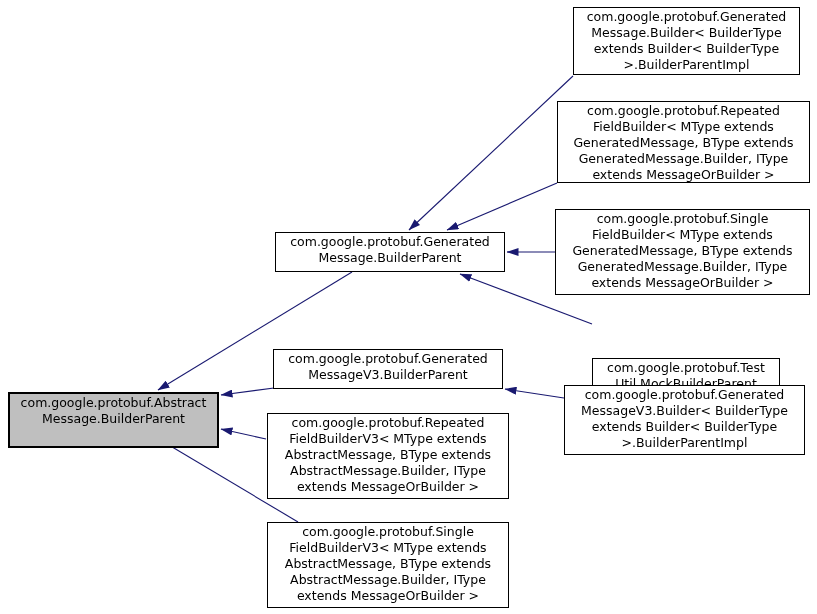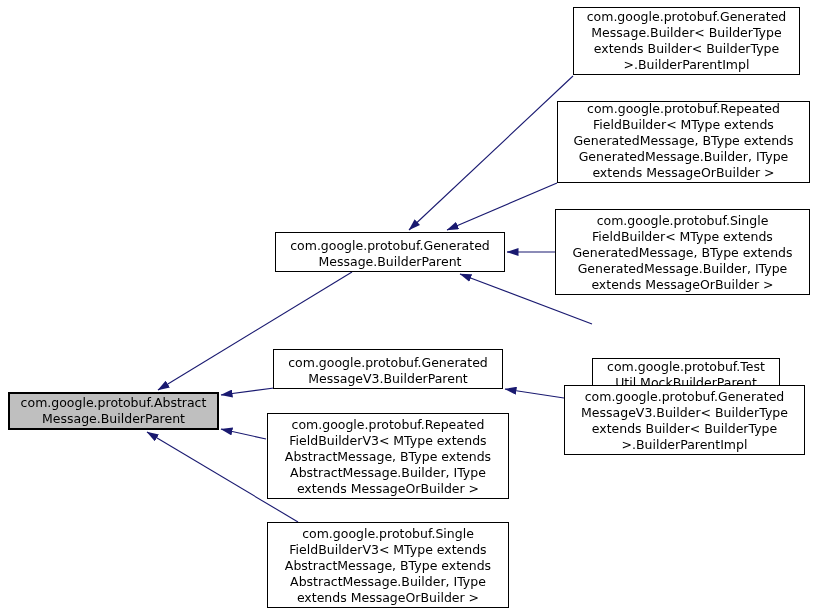--- a/index.html
+++ b/index.html
@@ -16,21 +16,21 @@
     left: 0; top: 0;
     width: 817px; height: 614px;
   }
   .node {
     position: absolute;
     box-sizing: border-box;
     background: #ffffff;
     border: 1px solid #000000;
     color: #000000;
     display: flex;
-    align-items: flex-end;
+    align-items: flex-start;
     justify-content: center;
     text-align: center;
     font-size: 12.5px;
     line-height: 16px;
     cursor: pointer;
   }
   .node.current {
     background: #bfbfbf;
     border-width: 2px;
     cursor: default;
@@ -55,21 +55,21 @@
     <line x1="557" y1="183" x2="447" y2="230" stroke="#191970" stroke-width="1.1" marker-end="url(#arrow)"></line>
     <line x1="555" y1="252" x2="507" y2="252" stroke="#191970" stroke-width="1.1" marker-end="url(#arrow)"></line>
     <line x1="592" y1="324" x2="460" y2="274" stroke="#191970" stroke-width="1.1" marker-end="url(#arrow)"></line>
     <line x1="352" y1="272" x2="158" y2="390" stroke="#191970" stroke-width="1.1" marker-end="url(#arrow)"></line>
     <line x1="274" y1="388" x2="221" y2="395" stroke="#191970" stroke-width="1.1" marker-end="url(#arrow)"></line>
     <line x1="564" y1="398" x2="505" y2="389" stroke="#191970" stroke-width="1.1" marker-end="url(#arrow)"></line>
     <line x1="266" y1="439" x2="221" y2="429" stroke="#191970" stroke-width="1.1" marker-end="url(#arrow)"></line>
     <line x1="298" y1="522" x2="147" y2="432" stroke="#191970" stroke-width="1.1" marker-end="url(#arrow)"></line>
   </svg>
 
-  <div class="node current" style="left:8px; top:392px; width:211px; height:38px;">
+  <div class="node current" style="left:8px; top:392px; width:211px; height:56px;">
     <span class="label">com.google.protobuf.Abstract
 Message.BuilderParent</span>
   </div>
 
   <div class="node" style="left:275px; top:232px; width:230px; height:40px;">
     <span class="label">com.google.protobuf.Generated
 Message.BuilderParent</span>
   </div>
 
   <div class="node" style="left:273px; top:349px; width:230px; height:40px;">

